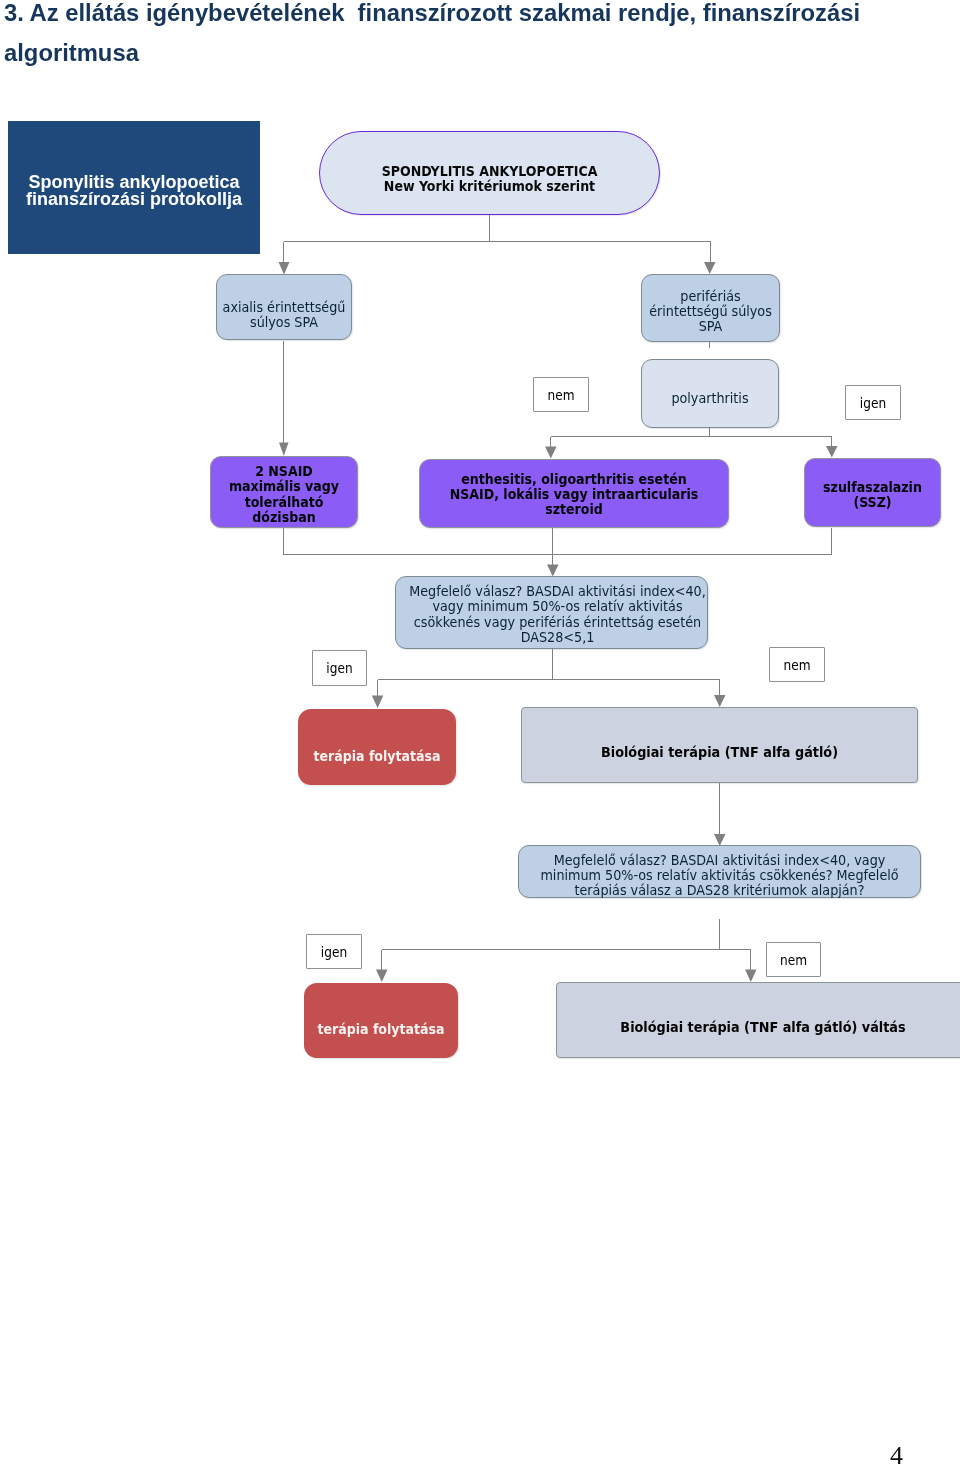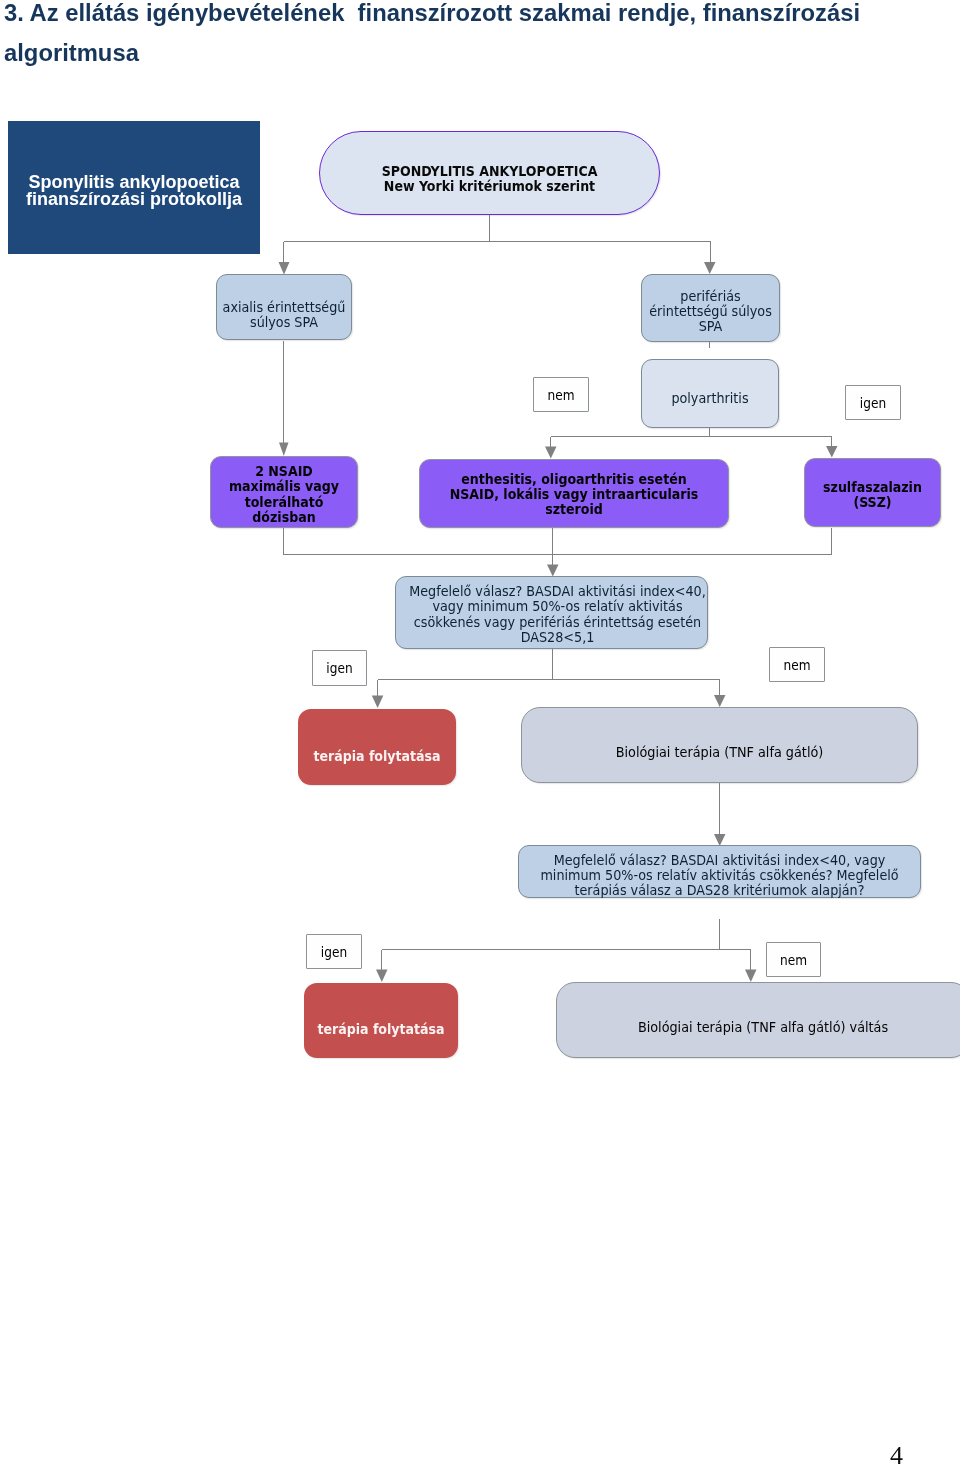--- a/index.html
+++ b/index.html
@@ -15,22 +15,22 @@
   .navy{background:#1F497B;color:#FFFFFF;font-family:"Liberation Sans",sans-serif;
         font-weight:bold;font-size:18px;line-height:17.5px;padding-top:7px;}
   .pill{background:#DBE4F0;border:1px solid #6d28d9;border-radius:999px;
         color:#0A0A0A;font-weight:bold;font-size:14px;line-height:14.9px;padding-top:12px;}
   .blue{background:#BDD0E5;border:1px solid #7D8B95;border-radius:11px;color:#0C2233;
         font-size:14.2px;line-height:15.1px;}
   .bluelite{background:#D9E2EE;border:1px solid #7D8B95;border-radius:11px;color:#0C2233;
         font-size:14.2px;line-height:15.1px;}
   .grey{background:#8b5cf6;border:1px solid #909699;border-radius:11px;color:#050505;
         font-weight:bold;font-size:14px;line-height:15.1px;}
-  .lav{background:#CDD2E0;border:1px solid #8E9499;border-radius:19px;color:#050505;
-       font-weight:normal;font-size:14.25px;line-height:15.1px;padding-top:15px;}
+  .lav{background:#CDD2E0;border:1px solid #8E9499;border-radius:4px;color:#050505;
+       font-weight:bold;font-size:14.25px;line-height:15.1px;padding-top:15px;}
   .red{background:#C34F4E;border-radius:13px;color:#FBF3F2;font-weight:bold;
        font-size:14px;line-height:15.1px;padding-top:19px;}
   .tag{background:#FEFEFE;border:1px solid #8D9297;border-radius:1px;color:#000;
        font-size:13.5px;line-height:16px;}
   .pageno{left:0;top:1443px;width:903px;text-align:right;
           font-family:"Liberation Serif",serif;font-size:26px;line-height:26px;color:#0D0D0D;}
   svg.edges{position:absolute;left:0;top:0;width:960px;height:1466px;pointer-events:none;}
 </style>
 </head>
 <body>

